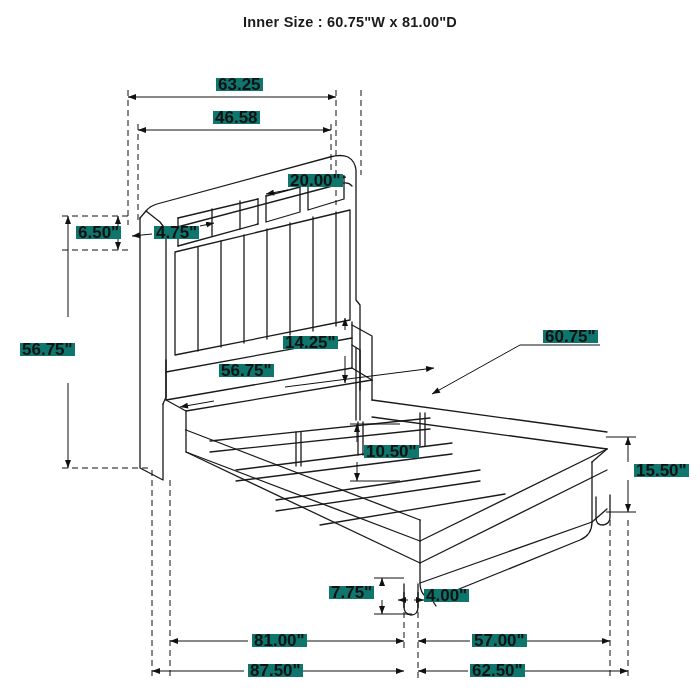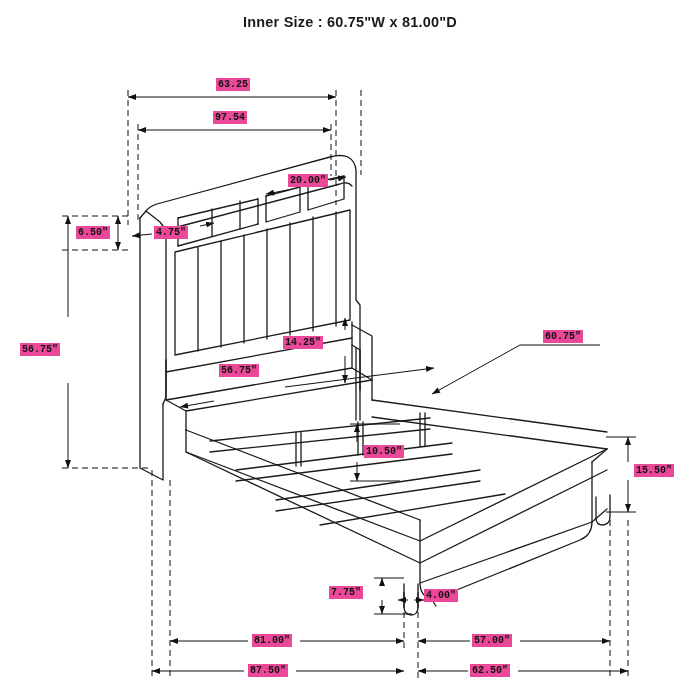--- a/index.html
+++ b/index.html
@@ -30,28 +30,27 @@
   }
   svg.layer {
     position: absolute;
     top: 0;
     left: 0;
     width: 700px;
     height: 700px;
   }
   .dim-label {
     position: absolute;
-    font-size: 10px;
+    font-size: 17px;
     font-weight: bold;
     color: #111111;
-    background: #ec4899;
+    background: #0f766e;
     padding: 0 2px;
     white-space: nowrap;
     line-height: 13px;
-    font-family: Liberation Mono, monospace;
   }
 </style>
 </head>
 <body>
 
 <div id="page">
 
   <div id="title">Inner Size : 60.75"W x 81.00"D</div>
 
   <svg class="layer" viewBox="0 0 700 700">
@@ -206,21 +205,21 @@
       <line x1="152" y1="470" x2="152" y2="680" stroke-dasharray="6 4"></line>
 
       <line x1="418" y1="671" x2="468" y2="671" marker-start="url(#ahs)"></line>
       <line x1="518" y1="671" x2="628" y2="671" marker-end="url(#ah)"></line>
       <line x1="628" y1="520" x2="628" y2="680" stroke-dasharray="6 4"></line>
 
     </g>
   </svg>
 
   <div class="dim-label" style="left:216px; top:78px;">63.25</div>
-  <div class="dim-label" style="left:213px; top:111px;">97.54</div>
+  <div class="dim-label" style="left:213px; top:111px;">46.58</div>
   <div class="dim-label" style="left:288px; top:174px;">20.00"</div>
   <div class="dim-label" style="left:154px; top:226px;">4.75"</div>
   <div class="dim-label" style="left:76px;  top:226px;">6.50"</div>
   <div class="dim-label" style="left:20px;  top:343px;">56.75"</div>
   <div class="dim-label" style="left:283px; top:336px;">14.25"</div>
   <div class="dim-label" style="left:219px; top:364px;">56.75"</div>
   <div class="dim-label" style="left:543px; top:330px;">60.75"</div>
   <div class="dim-label" style="left:364px; top:445px;">10.50"</div>
   <div class="dim-label" style="left:634px; top:464px;">15.50"</div>
   <div class="dim-label" style="left:329px; top:586px;">7.75"</div>

